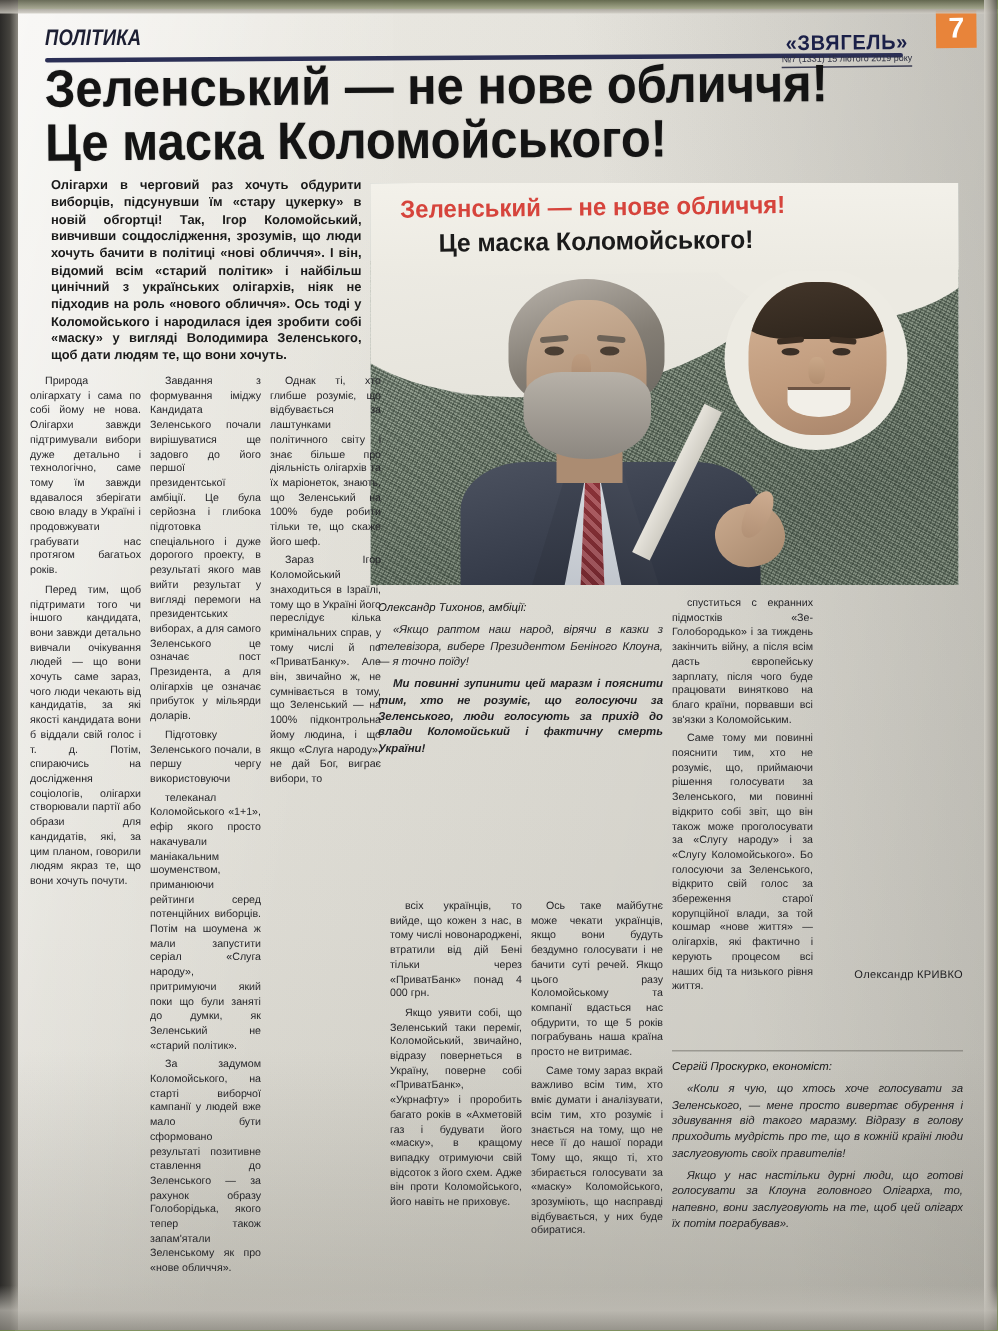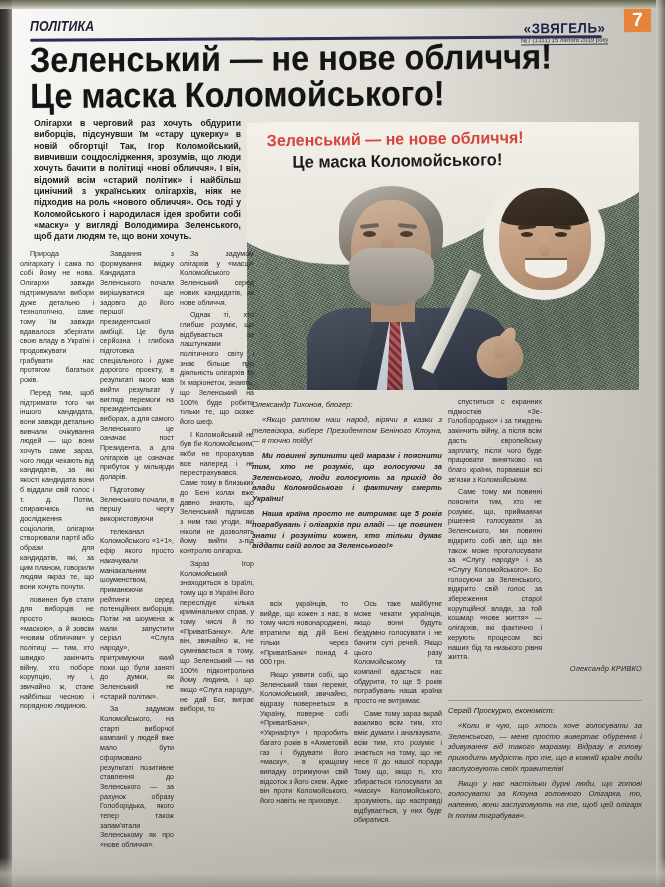--- a/index.html
+++ b/index.html
@@ -404,58 +404,54 @@
 
     <div id="banner">
       <div id="banner-l1">Зеленський — не нове обличчя!</div>
       <div id="banner-l2">Це маска Коломойського!</div>
     </div>
   </div>
 
   <div class="col" id="c1" style="left:20px; top:250px; width:74px; height:620px;">
       <p>Природа олігархату і сама по собі йому не нова. Олігархи завжди підтримували вибори дуже детально і технологічно, саме тому їм завжди вдавалося зберігати свою владу в Україні і продовжувати грабувати нас протягом багатьох років.</p>
       <p>Перед тим, щоб підтримати того чи іншого кандидата, вони завжди детально вивчали очікування людей — що вони хочуть саме зараз, чого люди чекають від кандидатів, за які якості кандидата вони б віддали свій голос і т. д. Потім, спираючись на дослідження соціологів, олігархи створювали партії або образи для кандидатів, які, за цим планом, говорили людям якраз те, що вони хочуть почути.</p>
-      <p>повинен був стати для виборців не просто якоюсь «маскою», а й зовсім «новим обличчям» у політиці — тим, хто швидко закінчить війну, хто поборе корупцію, ну і, звичайно ж, стане найбільш чесною і порядною людиною.</p>
     </div>
   <div class="col" id="c2" style="left:100px; top:250px; width:74px; height:620px;">
       <p>Завдання з формування іміджу Кандидата Зеленського почали вирішуватися ще задовго до його першої президентської амбіції. Це була серйозна і глибока підготовка спеціального і дуже дорогого проекту, в результаті якого мав вийти результат у вигляді перемоги на президентських виборах, а для самого Зеленського це означає пост Президента, а для олігархів це означає прибуток у мільярди доларів.</p>
       <p>Підготовку Зеленського почали, в першу чергу використовуючи</p>
       <p>телеканал Коломойського «1+1», ефір якого просто накачували маніакальним шоуменством, приманюючи рейтинги серед потенційних виборців. Потім на шоумена ж мали запустити серіал «Слуга народу», притримуючи який поки що були заняті до думки, як Зеленський не «старий політик».</p>
       <p>За задумом Коломойського, на старті виборчої кампанії у людей вже мало бути сформовано результаті позитивне ставлення до Зеленського — за рахунок образу Голоборідька, якого тепер також запам'ятали Зеленському як про «нове обличчя».</p>
     </div>
   <div class="col" id="c3" style="left:180px; top:250px; width:74px; height:620px;">
-      <p>За задумом олігархів у «масці» Коломойського Зеленський серед нових кандидатів, як нове обличчя.</p>
       <p>Однак ті, хто глибше розуміє, що відбувається за лаштунками політичного світу і знає більше про діяльність олігархів та їх маріонеток, знають, що Зеленський на 100% буде робити тільки те, що скаже його шеф.</p>
-      <p>І Коломойський не був би Коломойським, якби не прорахував все наперед і не перестрахувався. Саме тому в близьких до Бені колах вже давно знають, що Зеленський підписав з ним такі угоди, які ніколи не дозволять йому вийти з-під контролю олігарха.</p>
       <p>Зараз Ігор Коломойський знаходиться в Ізраїлі, тому що в Україні його переслідує кілька кримінальних справ, у тому числі й по «ПриватБанку». Але він, звичайно ж, не сумнівається в тому, що Зеленський — на 100% підконтрольна йому людина, і що якщо «Слуга народу», не дай Бог, виграє вибори, то</p>
     </div>
 
   <div class="col" id="c4" style="left:260px; top:600px; width:88px; height:270px;">
       <p>всіх українців, то вийде, що кожен з нас, в тому числі новонароджені, втратили від дій Бені тільки через «ПриватБанк» понад 4 000 грн.</p>
       <p>Якщо уявити собі, що Зеленський таки переміг, Коломойський, звичайно, відразу повернеться в Україну, поверне собі «ПриватБанк», «Укрнафту» і проробить багато років в «Ахметовій газ і будувати його «маску», в кращому випадку отримуючи свій відсоток з його схем. Адже він проти Коломойського, його навіть не приховує.</p>
     </div>
   <div class="col" id="c5" style="left:354px; top:600px; width:88px; height:270px;">
       <p>Ось таке майбутнє може чекати українців, якщо вони будуть бездумно голосувати і не бачити суті речей. Якщо цього разу Коломойському та компанії вдасться нас обдурити, то ще 5 років пограбувань наша країна просто не витримає.</p>
       <p>Саме тому зараз вкрай важливо всім тим, хто вміє думати і аналізувати, всім тим, хто розуміє і знається на тому, що не несе її до нашої поради Тому що, якщо ті, хто збирається голосувати за «маску» Коломойського, зрозуміють, що насправді відбувається, у них буде обиратися.</p>
     </div>
 
   <div class="col" id="c6" style="left:448px; top:398px; width:94px; height:285px;">
       <p>спуститься с екранних підмостків «Зе-Голобородько» і за тиждень закінчить війну, а після всім дасть європейську зарплату, після чого буде працювати винятково на благо країни, порвавши всі зв'язки з Коломойським.</p>
       <p>Саме тому ми повинні пояснити тим, хто не розуміє, що, приймаючи рішення голосувати за Зеленського, ми повинні відкрито собі звіт, що він також може проголосувати за «Слугу народу» і за «Слугу Коломойського». Бо голосуючи за Зеленського, відкрито свій голос за збереження старої корупційної влади, за той кошмар «нове життя» — олігархів, які фактично і керують процесом всі наших бід та низького рівня життя.</p>
     </div>
   <div class="col" id="c7" style="left:548px; top:398px; width:94px; height:285px;"></div>
 
   <div class="quote-col" id="q1" style="left:252px; top:400px; width:190px; height:200px;">
-      <p class="byline">Олександр Тихонов, блогер:</p>
+      <p class="byline">Олександр Тихонов, амбіції:</p>
       <p>«Якщо раптом наш народ, вірячи в казки з телевізора, вибере Президентом Беніного Клоуна, — я точно поїду!</p>
-      <p class="strong">Ми повинні зупинити цей маразм і пояснити тим, хто не розуміє, що голосуючи за Зеленського, люди голосують за прихід до влади Коломойського і фактичну смерть України!</p>
-      <p class="strong">Наша країна просто не витримає ще 5 років пограбувань і олігархів при владі — це повинен знати і розуміти кожен, хто тільки думає віддати свій голос за Зеленського!»</p>
-    </div>
-
-  <div class="sign" style="left:470px; top:664px; width:172px;font-style:italic;">Олександр КРИВКО</div>
+      <p class="strong">Ми повинні зупинити цей маразм і пояснити тим, хто не розуміє, що голосуючи за Зеленського, люди голосують за прихід до влади Коломойський і фактичну смерть України!</p>
+    </div>
+
+  <div class="sign" style="left:470px; top:645px; width:172px;">Олександр КРИВКО</div>
 
   <div class="divider" style="left:448px; top:700px; width:194px;"></div>
 
   <div class="quote-col" id="q2" style="left:448px; top:706px; width:194px; height:160px;">
       <p class="byline">Сергій Проскурко, економіст:</p>
       <p>«Коли я чую, що хтось хоче голосувати за Зеленського, — мене просто вивертає обурення і здивування від такого маразму. Відразу в голову приходить мудрість про те, що в кожній країні люди заслуговують своїх правителів!</p>
       <p>Якщо у нас настільки дурні люди, що готові голосувати за Клоуна головного Олігарха, то, напевно, вони заслуговують на те, щоб цей олігарх їх потім пограбував».</p>
     </div>
 
   <div id="gutter-left"></div>

